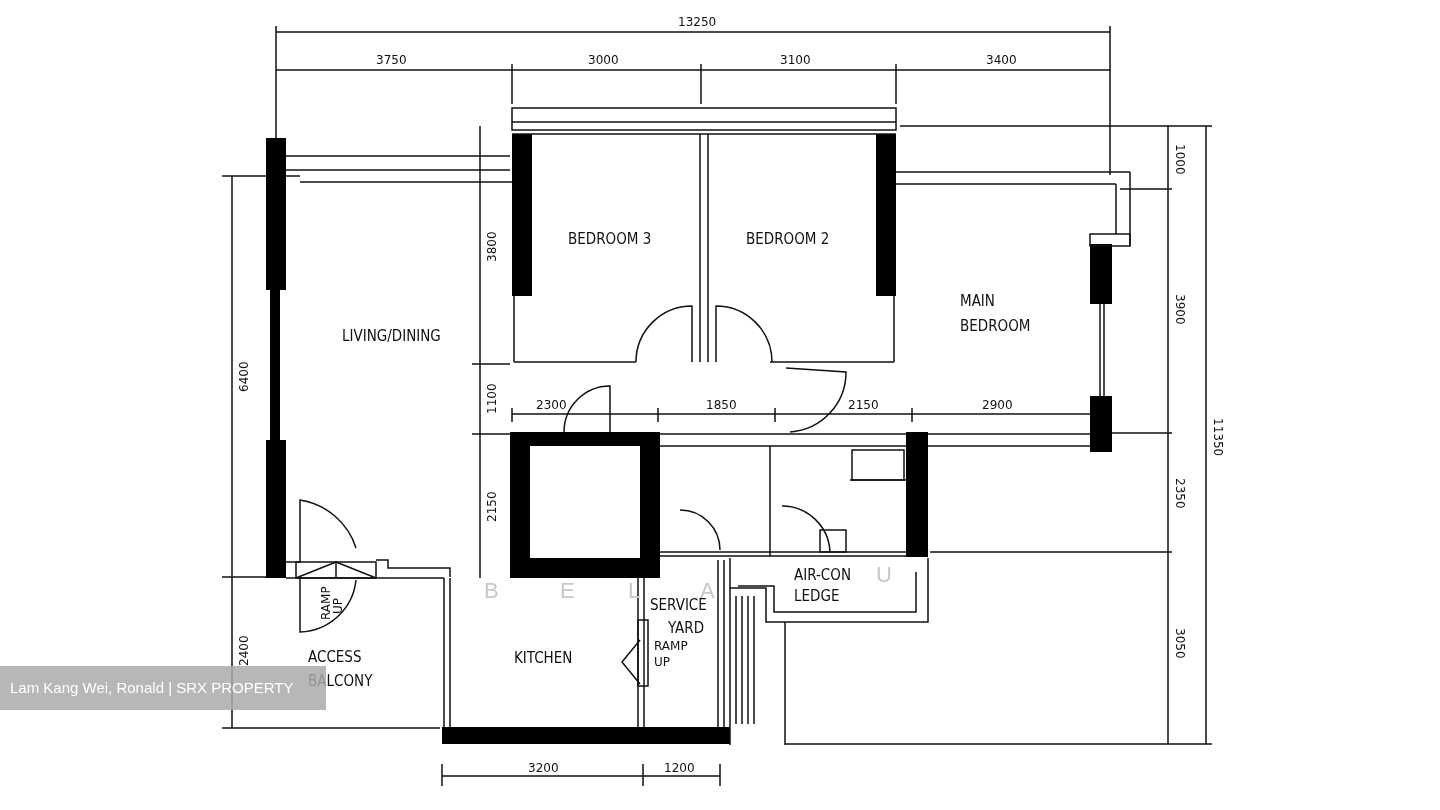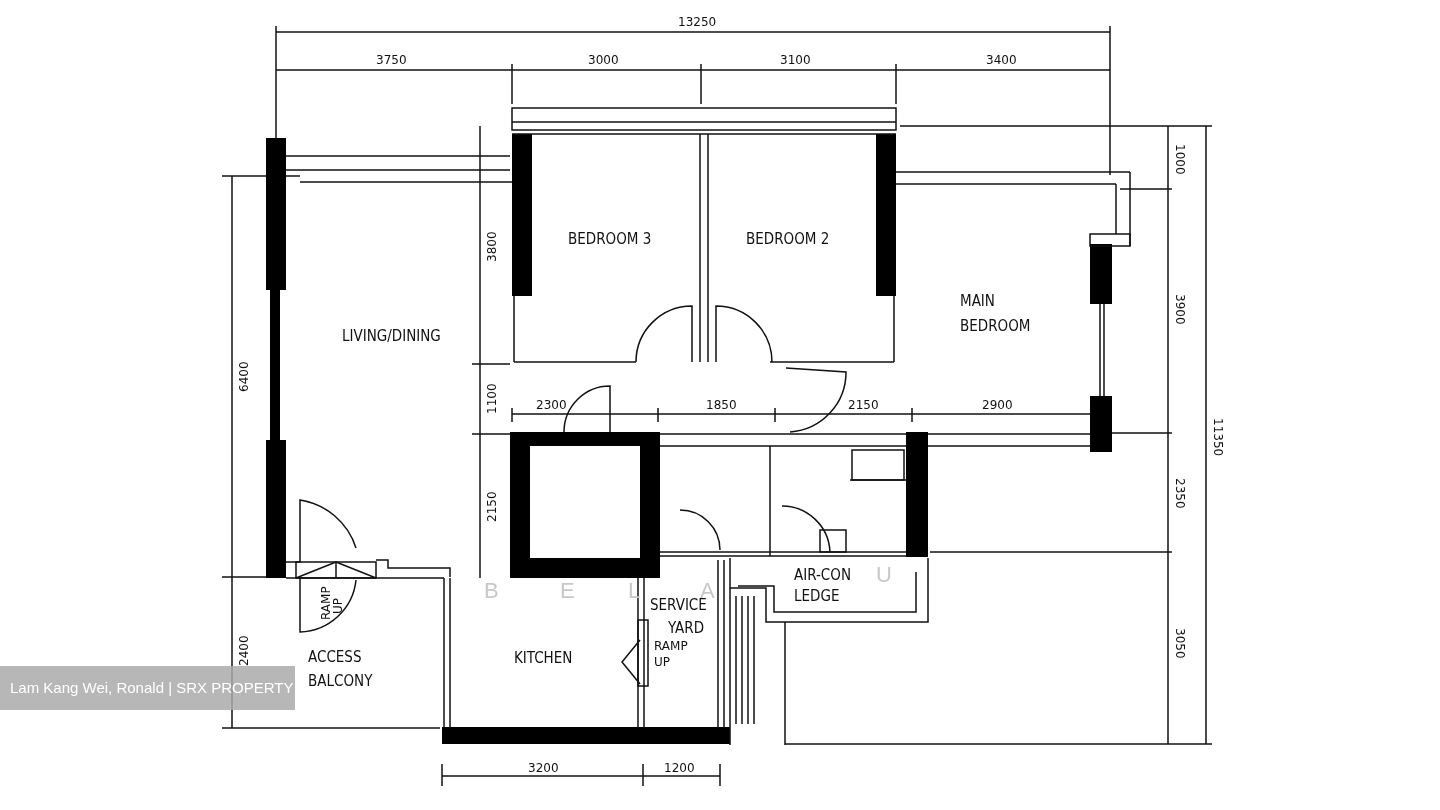--- a/index.html
+++ b/index.html
@@ -2,21 +2,21 @@
 <html><head>
 <meta charset="utf-8">
 <style>
   html, body { margin: 0; padding: 0; background: #ffffff; }
   body { width: 1440px; height: 810px; position: relative; overflow: hidden; font-family: "Liberation Sans", sans-serif; }
   #plan { position: absolute; left: 0; top: 0; }
   .lbl { font-family: "DejaVu Sans Condensed", "DejaVu Sans", sans-serif; font-size: 15px; fill: #111; }
   .dim { font-family: "DejaVu Sans", sans-serif; font-size: 12px; fill: #111; }
   .wm { font-family: "Liberation Sans", sans-serif; font-size: 22px; fill: #c8c8c8; letter-spacing: 2px; }
   .watermark-badge {
-    position: absolute; left: 0; top: 666px; width: 295px; height: 44px;
+    position: absolute; left: 0; top: 666px; width: 326px; height: 44px;
     background: rgba(170,170,170,0.85); color: #ffffff;
     font-family: "Liberation Sans", sans-serif; font-size: 15px;
     line-height: 44px; padding-left: 10px; box-sizing: border-box; white-space: nowrap;
   }
 </style>
 </head>
 <body>
 
 <svg id="plan" width="1440" height="810" viewBox="0 0 1440 810" xmlns="http://www.w3.org/2000/svg">
   <g stroke="#111" fill="none" stroke-width="1.5">

